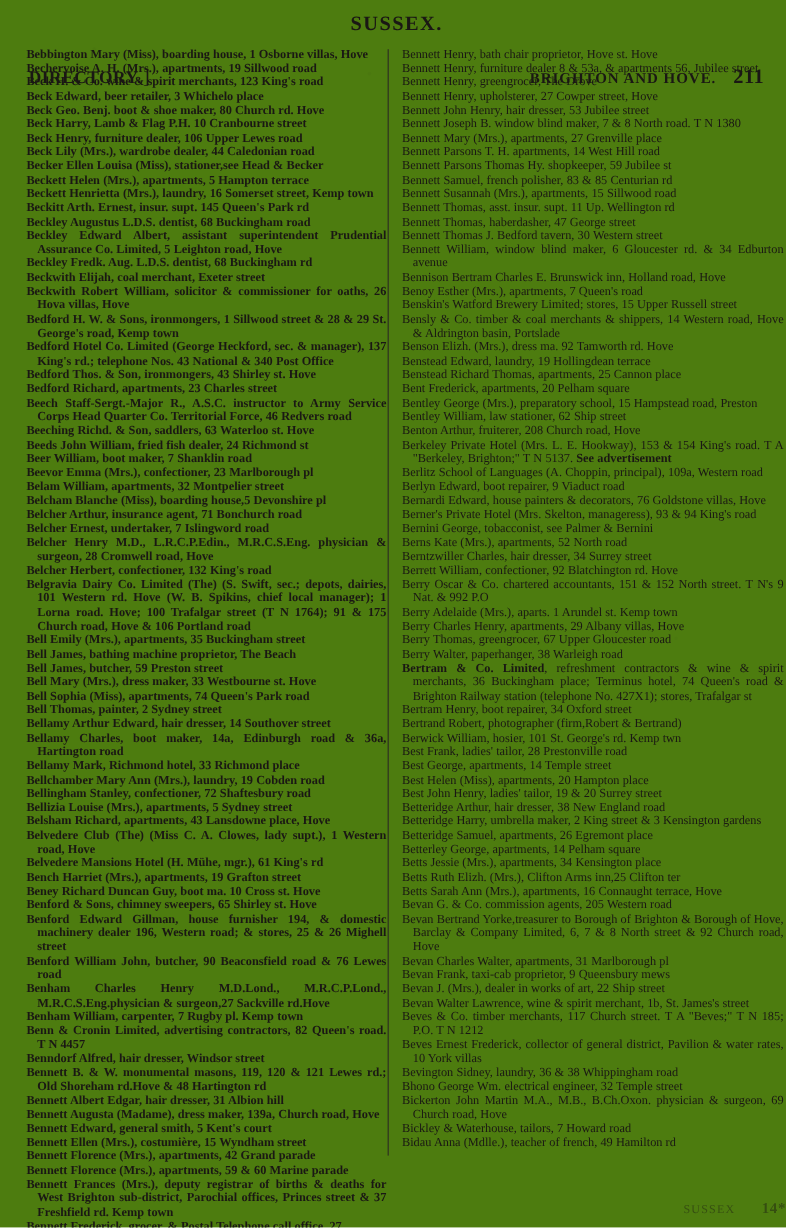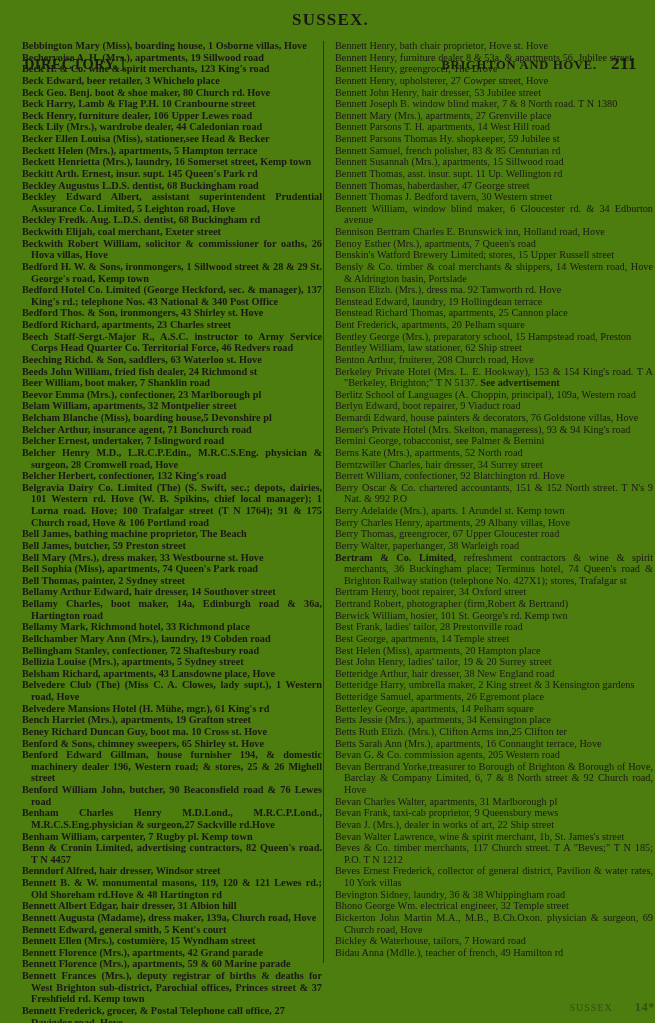--- a/index.html
+++ b/index.html
@@ -201,20 +201,21 @@
         <p class="entry">Beeds John William, fried fish dealer, 24 Richmond st</p>
         <p class="entry">Beer William, boot maker, 7 Shanklin road</p>
         <p class="entry">Beevor Emma (Mrs.), confectioner, 23 Marlborough pl</p>
         <p class="entry">Belam William, apartments, 32 Montpelier street</p>
         <p class="entry">Belcham Blanche (Miss), boarding house,5 Devonshire pl</p>
         <p class="entry">Belcher Arthur, insurance agent, 71 Bonchurch road</p>
         <p class="entry">Belcher Ernest, undertaker, 7 Islingword road</p>
         <p class="entry">Belcher Henry M.D., L.R.C.P.Edin., M.R.C.S.Eng. physician &amp; surgeon, 28 Cromwell road, Hove</p>
         <p class="entry">Belcher Herbert, confectioner, 132 King's road</p>
         <p class="entry">Belgravia Dairy Co. Limited (The) (S. Swift, sec.; depots, dairies, 101 Western rd. Hove (W. B. Spikins, chief local manager); 1 Lorna road. Hove; 100 Trafalgar street (T N 1764); 91 &amp; 175 Church road, Hove &amp; 106 Portland road</p>
+        <p class="entry">Bell Emily (Mrs.), apartments, 35 Buckingham street</p>
         <p class="entry">Bell James, bathing machine proprietor, The Beach</p>
         <p class="entry">Bell James, butcher, 59 Preston street</p>
         <p class="entry">Bell Mary (Mrs.), dress maker, 33 Westbourne st. Hove</p>
         <p class="entry">Bell Sophia (Miss), apartments, 74 Queen's Park road</p>
         <p class="entry">Bell Thomas, painter, 2 Sydney street</p>
         <p class="entry">Bellamy Arthur Edward, hair dresser, 14 Southover street</p>
         <p class="entry">Bellamy Charles, boot maker, 14a, Edinburgh road &amp; 36a, Hartington road</p>
         <p class="entry">Bellamy Mark, Richmond hotel, 33 Richmond place</p>
         <p class="entry">Bellchamber Mary Ann (Mrs.), laundry, 19 Cobden road</p>
         <p class="entry">Bellingham Stanley, confectioner, 72 Shaftesbury road</p>

